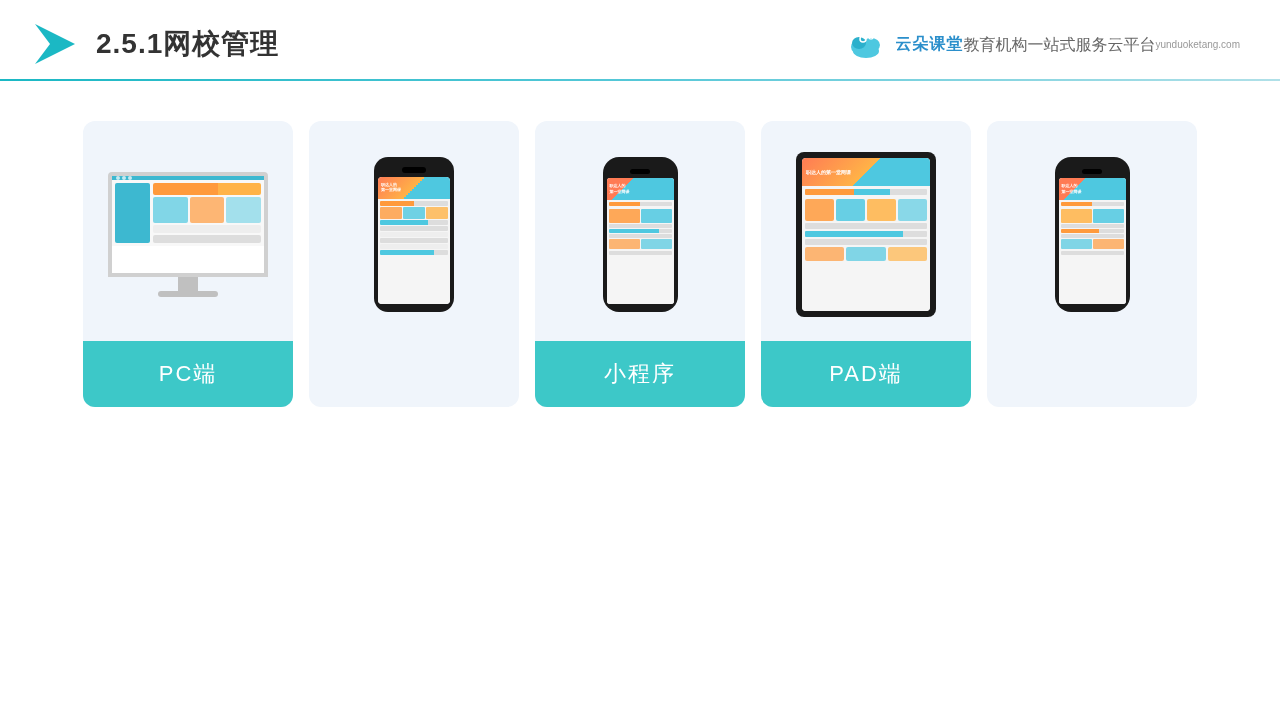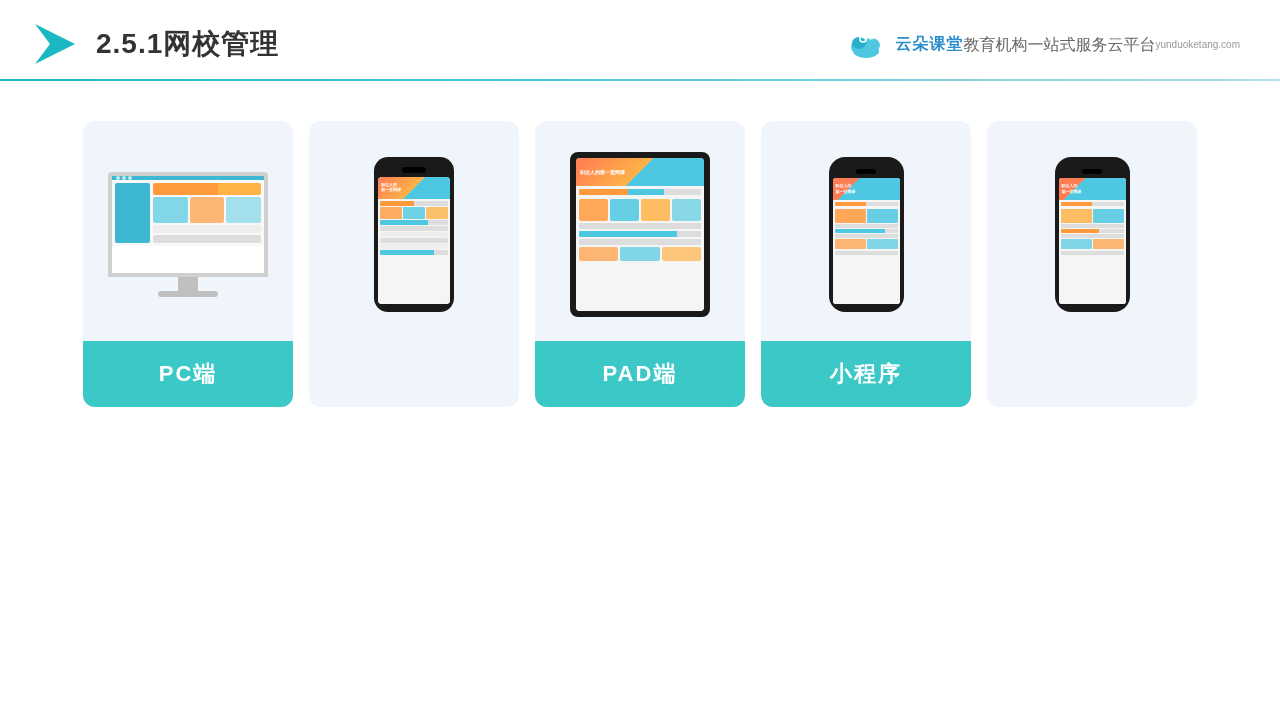--- a/index.html
+++ b/index.html
@@ -105,21 +105,21 @@
       align-items: center;
       justify-content: center;
       padding: 16px 10px 10px 10px;
     }
     .card-label {
       width: 100%;
       background: #3dc8c8;
       color: #fff;
       text-align: center;
       font-size: 22px;
-      font-weight: 700;
+      font-weight: 400;
       padding: 18px 0;
       letter-spacing: 2px;
     }
 
     
     .pc-monitor {
       display: flex;
       flex-direction: column;
       align-items: center;
       width: 170px;
@@ -464,20 +464,49 @@
                 <div class="ph-row"></div>
                 <div style="height:5px;background:#eee;border-radius:1px;"></div>
                 <div style="height:5px;background:#ddd;border-radius:1px;"></div>
                 <div style="height:5px;background:#eee;border-radius:1px;"></div>
                 <div style="height:5px;background:linear-gradient(to right,#4ec8e0 80%,#ddd 80%);border-radius:1px;"></div>
               </div>
             </div>
           </div>
         </div>
       </div>
+    </div>
+
+    <div class="card">
+      <div class="card-image-area">
+        <div class="mini-phone">
+          <div class="mini-notch"></div>
+          <div class="mini-screen">
+            <div class="mini-top">
+              <div class="mini-top-text">职达人的<br>第一堂网课</div>
+            </div>
+            <div class="mini-content">
+              <div class="mini-row mini-row-c"></div>
+              <div class="mini-blocks">
+                <div class="mini-block" style="background:#ff9a3c;opacity:0.85;"></div>
+                <div class="mini-block" style="background:#4ec8e0;opacity:0.85;"></div>
+              </div>
+              <div class="mini-row"></div>
+              <div class="mini-row" style="background:linear-gradient(to right,#4ec8e0 80%,#ddd 80%);"></div>
+              <div class="mini-row"></div>
+              <div style="display:flex;gap:1px;">
+                <div style="flex:1;height:10px;background:#ff9a3c;border-radius:1px;opacity:0.7;"></div>
+                <div style="flex:1;height:10px;background:#4ec8e0;border-radius:1px;opacity:0.7;"></div>
+              </div>
+              <div class="mini-row" style="background:#ddd;margin-top:1px;"></div>
+            </div>
+          </div>
+        </div>
+      </div>
+      <div class="card-label">小程序</div>
     </div>
 
     <div class="card">
       <div class="card-image-area">
         <div class="pad-device">
           <div class="pad-frame">
             <div class="pad-screen">
               <div class="pad-top-bar">
                 <div class="pad-top-text">职达人的第一堂网课</div>
               </div>
@@ -509,49 +538,20 @@
       <div class="card-image-area">
         <div class="mini-phone">
           <div class="mini-notch"></div>
           <div class="mini-screen">
             <div class="mini-top">
               <div class="mini-top-text">职达人的<br>第一堂网课</div>
             </div>
             <div class="mini-content">
               <div class="mini-row mini-row-c"></div>
               <div class="mini-blocks">
-                <div class="mini-block" style="background:#ff9a3c;opacity:0.85;"></div>
-                <div class="mini-block" style="background:#4ec8e0;opacity:0.85;"></div>
-              </div>
-              <div class="mini-row"></div>
-              <div class="mini-row" style="background:linear-gradient(to right,#4ec8e0 80%,#ddd 80%);"></div>
-              <div class="mini-row"></div>
-              <div style="display:flex;gap:1px;">
-                <div style="flex:1;height:10px;background:#ff9a3c;border-radius:1px;opacity:0.7;"></div>
-                <div style="flex:1;height:10px;background:#4ec8e0;border-radius:1px;opacity:0.7;"></div>
-              </div>
-              <div class="mini-row" style="background:#ddd;margin-top:1px;"></div>
-            </div>
-          </div>
-        </div>
-      </div>
-      <div class="card-label">小程序</div>
-    </div>
-
-    <div class="card">
-      <div class="card-image-area">
-        <div class="mini-phone">
-          <div class="mini-notch"></div>
-          <div class="mini-screen">
-            <div class="mini-top">
-              <div class="mini-top-text">职达人的<br>第一堂网课</div>
-            </div>
-            <div class="mini-content">
-              <div class="mini-row mini-row-c"></div>
-              <div class="mini-blocks">
                 <div class="mini-block" style="background:#ffb347;opacity:0.85;"></div>
                 <div class="mini-block" style="background:#4ec8e0;opacity:0.85;"></div>
               </div>
               <div class="mini-row"></div>
               <div class="mini-row" style="background:linear-gradient(to right,#ff9a3c 60%,#ddd 60%);"></div>
               <div class="mini-row"></div>
               <div style="display:flex;gap:1px;">
                 <div style="flex:1;height:10px;background:#4ec8e0;border-radius:1px;opacity:0.7;"></div>
                 <div style="flex:1;height:10px;background:#ff9a3c;border-radius:1px;opacity:0.7;"></div>
               </div>

